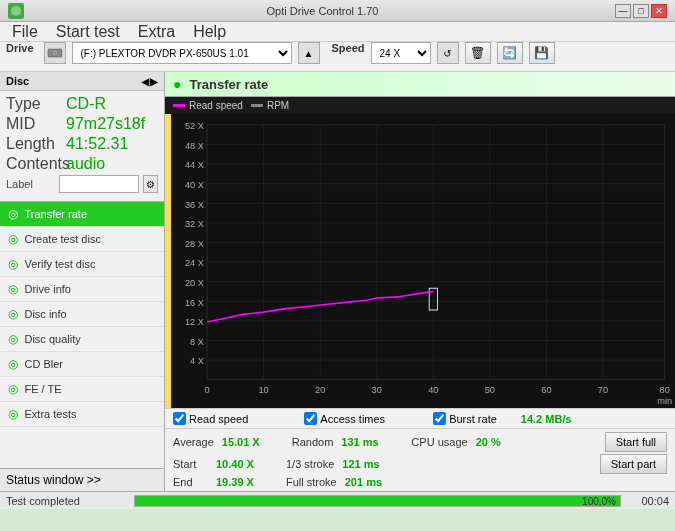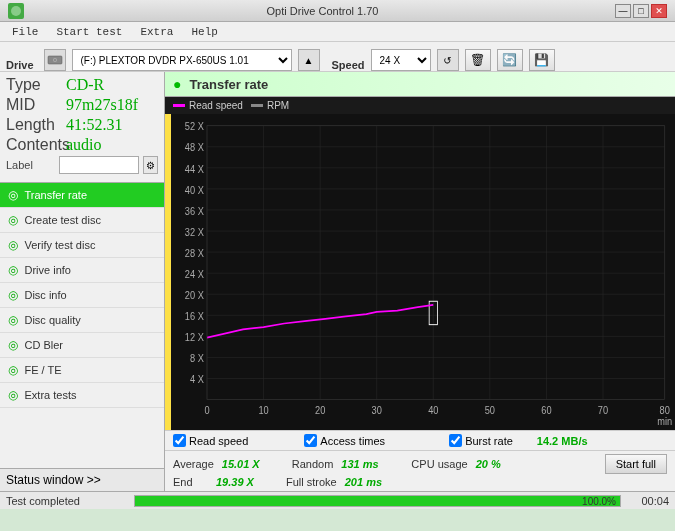--- a/index.html
+++ b/index.html
@@ -26,28 +26,28 @@
     
     .menu-bar {
       background: #f0f0f0;
       height: 20px;
       display: flex;
       align-items: center;
       padding: 0 4px;
       border-bottom: 1px solid #ccc;
       gap: 2px;
     }
-    .menu-item { padding: 2px 8px; font-size: 11px; cursor: pointer; color: #333; font-family: Liberation Mono, monospace; }
+    .menu-item { padding: 2px 8px; font-size: 16px; cursor: pointer; color: #333; }
 
     
     .drive-bar {
       background: #f0f0f0;
       height: 30px;
       display: flex;
-      align-items: flex-end;
+      align-items: flex-start;
       padding: 0 6px;
       border-bottom: 1px solid #ccc;
       gap: 6px;
     }
     .drive-label { font-size: 11px; color: #333; font-weight: bold; margin-right: 4px; }
     .drive-icon { width: 22px; height: 22px; background: #ddd; border: 1px solid #aaa; display: flex; align-items: center; justify-content: center; font-size: 10px; }
     .drive-select { height: 22px; font-size: 10px; background: white; border: 1px solid #aaa; padding: 0 4px; min-width: 220px; }
     .drive-arrow-btn { width: 22px; height: 22px; background: #e0e0e0; border: 1px solid #aaa; display: flex; align-items: center; justify-content: center; cursor: pointer; font-size: 10px; }
     .speed-label { font-size: 11px; color: #333; font-weight: bold; margin-left: 6px; }
     .speed-select { height: 22px; font-size: 10px; background: white; border: 1px solid #aaa; padding: 0 4px; min-width: 60px; }
@@ -72,21 +72,21 @@
       display: flex;
       align-items: center;
       justify-content: space-between;
       font-weight: bold;
       font-size: 11px;
     }
     .disc-header-arrows { display: flex; gap: 1px; }
     .disc-info { padding: 4px 6px; }
     .disc-info-row { display: flex; margin-bottom: 2px; font-size: 16px; }
     .disc-info-label { width: 60px; color: #444; }
-    .disc-info-value { color: #00aa00; font-weight: 500; font-family: Liberation Serif, serif; }
+    .disc-info-value { color: #00aa00; font-weight: 500; }
     .label-row { display: flex; align-items: center; gap: 4px; margin-bottom: 4px; }
     .label-input { height: 18px; width: 80px; border: 1px solid #aaa; font-size: 10px; padding: 0 2px; }
     .label-btn { width: 18px; height: 18px; background: #e8e8e8; border: 1px solid #aaa; display: flex; align-items: center; justify-content: center; cursor: pointer; font-size: 10px; }
 
     
     .nav-items { display: flex; flex-direction: column; }
     .nav-item {
       display: flex;
       align-items: center;
       padding: 5px 8px;
@@ -160,21 +160,21 @@
       background: #f0f0f0;
       border-top: 1px solid #ccc;
       padding: 3px 8px;
       display: flex;
       flex-direction: column;
       gap: 2px;
     }
     .stats-row { display: flex; gap: 5px; align-items: center; }
     .stat-group { display: flex; gap: 8px; align-items: center; }
     .stat-name { font-size: 11px; color: #333; min-width: 35px; }
-    .stat-num { font-size: 11px; color: #00aa00; font-weight: bold; min-width: 45px; font-style: italic; }
+    .stat-num { font-size: 11px; color: #00aa00; font-weight: bold; min-width: 45px; }
     .start-full-btn {
       background: linear-gradient(to bottom, #f8f8f8, #d8d8d8);
       border: 1px solid #aaa;
       padding: 3px 10px;
       cursor: pointer;
       font-size: 11px;
       margin-left: auto;
     }
     .start-part-btn {
       background: linear-gradient(to bottom, #f8f8f8, #d8d8d8);
@@ -244,20 +244,27 @@
   </select>
   <div class="drive-arrow-btn">↺</div>
   <div class="toolbar-btn">🗑</div>
   <div class="toolbar-btn">🔄</div>
   <div class="toolbar-btn">💾</div>
 </div>
 
 <div class="main-layout">
 
   <div class="left-panel">
+    <div class="disc-header">
+      <span>Disc</span>
+      <div class="disc-header-arrows">
+        <span style="cursor:pointer; font-size:10px;">◀</span>
+        <span style="cursor:pointer; font-size:10px;">▶</span>
+      </div>
+    </div>
 
     <div class="disc-info">
       <div class="disc-info-row">
         <span class="disc-info-label">Type</span>
         <span class="disc-info-value">CD-R</span>
       </div>
       <div class="disc-info-row">
         <span class="disc-info-label">MID</span>
         <span class="disc-info-value">97m27s18f</span>
       </div>
@@ -413,21 +420,21 @@
 
     <div class="stats-bar">
       <div class="checkbox-item">
         <input type="checkbox" checked="" style="">
         <span>Read speed</span>
       </div>
       <div class="checkbox-item" style="margin-left: 40px;">
         <input type="checkbox" checked="" style="">
         <span>Access times</span>
       </div>
-      <div class="checkbox-item" style="margin-left: 48px;">
+      <div class="checkbox-item" style="margin-left: 32px;">
         <input type="checkbox" checked="" style="">
         <span>Burst rate</span>
       </div>
       <span class="stat-value" style="margin-left: 8px;">14.2 MB/s</span>
     </div>
 
     <div class="lower-stats">
       <div class="stats-row">
         <div class="stat-group">
           <span class="stat-name">Average</span>
@@ -438,20 +445,31 @@
           <span class="stat-num">131 ms</span>
         </div>
         <div class="stat-group" style="margin-left:20px;">
           <span class="stat-name">CPU usage</span>
           <span class="stat-num">20 %</span>
         </div>
         <button class="start-full-btn">Start full</button>
       </div>
       <div class="stats-row">
         <div class="stat-group">
+          <span class="stat-name">Start</span>
+          <span class="stat-num">10.40 X</span>
+        </div>
+        <div class="stat-group" style="margin-left:20px;">
+          <span class="stat-name">1/3 stroke</span>
+          <span class="stat-num">121 ms</span>
+        </div>
+        <button class="start-part-btn" style="margin-left: auto;">Start part</button>
+      </div>
+      <div class="stats-row">
+        <div class="stat-group">
           <span class="stat-name">End</span>
           <span class="stat-num">19.39 X</span>
         </div>
         <div class="stat-group" style="margin-left:20px;">
           <span class="stat-name">Full stroke</span>
           <span class="stat-num">201 ms</span>
         </div>
       </div>
     </div>
 

